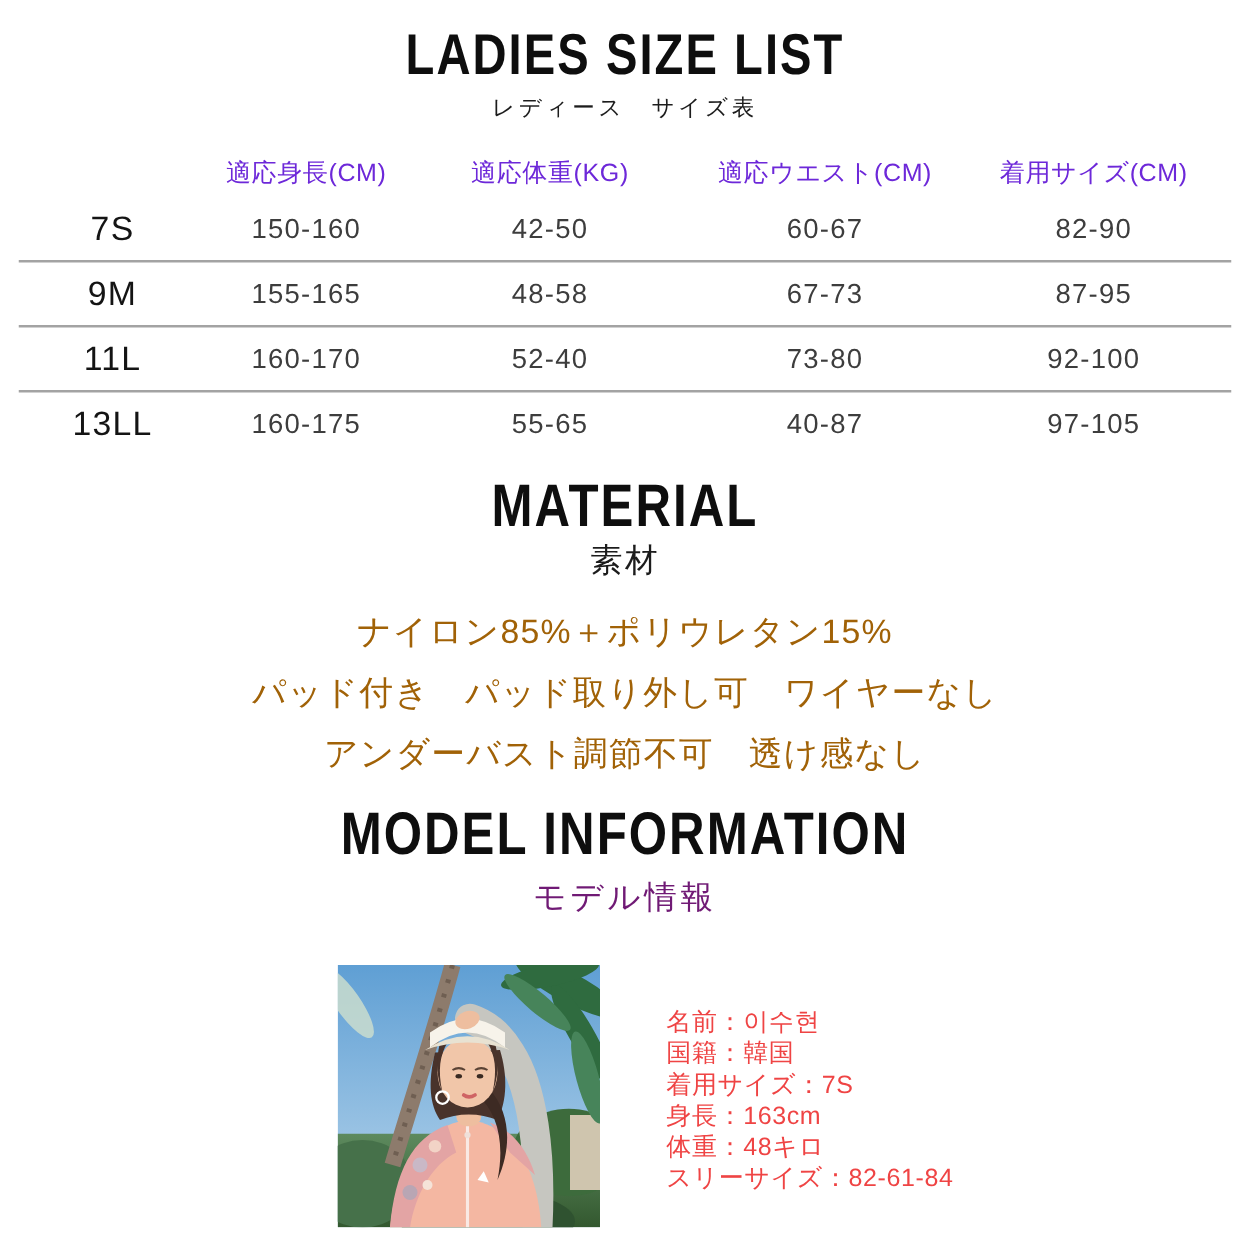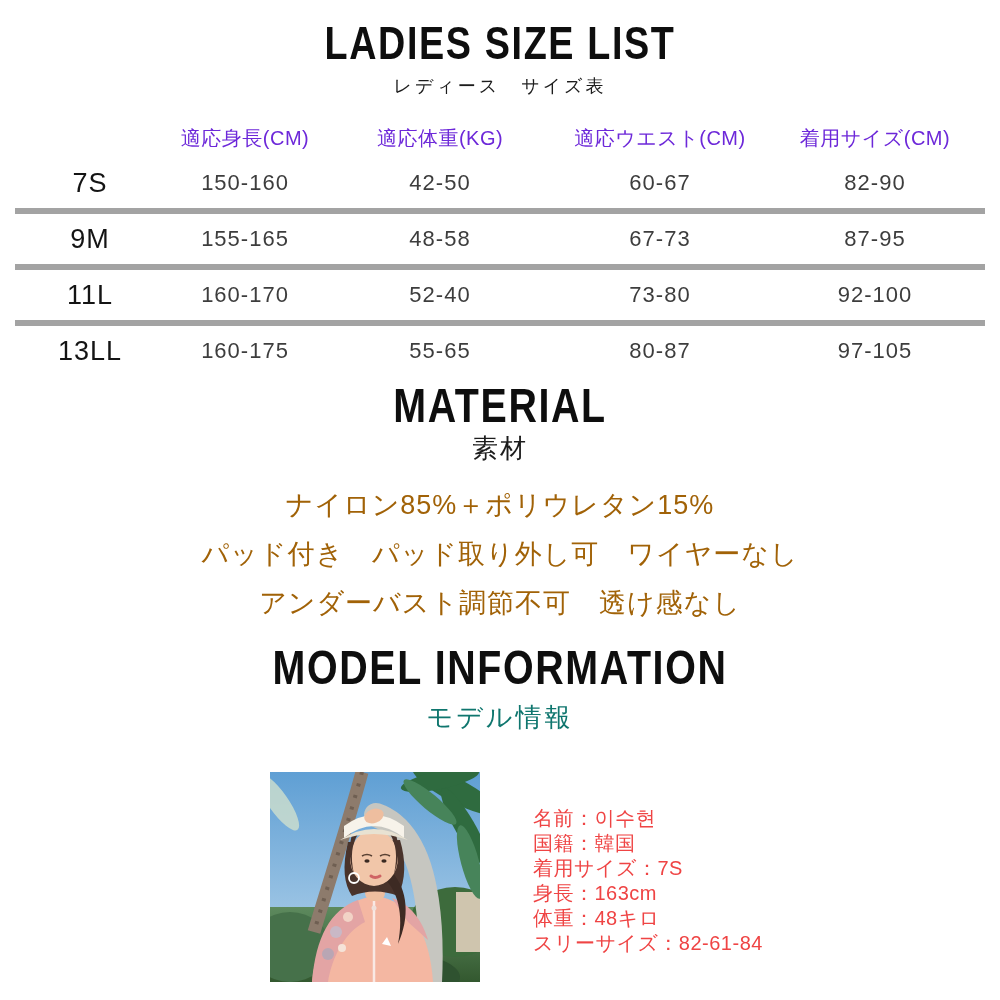--- a/index.html
+++ b/index.html
@@ -15,35 +15,35 @@
   .big-heading{
     font-weight:bold;color:#0e0e0e;letter-spacing:2px;
     transform:scaleX(0.82);transform-origin:center;
     white-space:nowrap;
   }
   #title{top:16px;font-size:46px;}
   #subtitle{top:74px;font-size:18px;letter-spacing:3px;color:#1c1c1c;}
   #material-heading{top:378px;font-size:48px;}
   #material-sub{top:431px;font-size:26px;letter-spacing:2px;color:#1c1c1c;}
   #model-heading{top:640px;font-size:48px;}
-  #model-sub{top:700px;font-size:26px;letter-spacing:3px;color:#0f766e;}
+  #model-sub{top:700px;font-size:26px;letter-spacing:3px;color:#701a75;}
 
   
   .size-table{position:absolute;left:15px;top:118px;width:970px;}
   .trow{
     display:grid;
     grid-template-columns:150px 160px 230px 210px 220px;
     align-items:center;height:50px;
   }
   .trow.header-row{height:40px;}
   .trow div{text-align:center;}
   .col-head{font-size:20px;color:#6d28d9;letter-spacing:0.5px;}
   .size-cell{font-size:27px;color:#141414;letter-spacing:1px;}
   .val-cell{font-size:22px;color:#3d3d3d;letter-spacing:1px;}
-  .separated{border-bottom:6px solid #a3a3a3;}
+  .separated{border-bottom:2px solid #a3a3a3;}
 
   
   .material-lines{position:absolute;top:487px;width:100%;text-align:center;}
   .material-line{font-size:27px;color:#a16207;letter-spacing:1px;margin-bottom:13px;white-space:pre;}
 
   
   .model-photo{
     position:absolute;left:270px;top:772px;width:210px;height:210px;
     overflow:hidden;
   }
@@ -89,21 +89,21 @@
     <div class="val-cell">160-170</div>
     <div class="val-cell">52-40</div>
     <div class="val-cell">73-80</div>
     <div class="val-cell">92-100</div>
   </div>
 
   <div class="trow">
     <div class="size-cell">13LL</div>
     <div class="val-cell">160-175</div>
     <div class="val-cell">55-65</div>
-    <div class="val-cell">80-87</div>
+    <div class="val-cell">40-87</div>
     <div class="val-cell">97-105</div>
   </div>
 </div>
 
 <div class="center big-heading" id="material-heading">MATERIAL</div>
 <div class="center" id="material-sub">素材</div>
 <div class="material-lines">
   <div class="material-line">ナイロン85%＋ポリウレタン15%</div>
   <div class="material-line">パッド付き　パッド取り外し可　ワイヤーなし</div>
   <div class="material-line">アンダーバスト調節不可　透け感なし</div>

